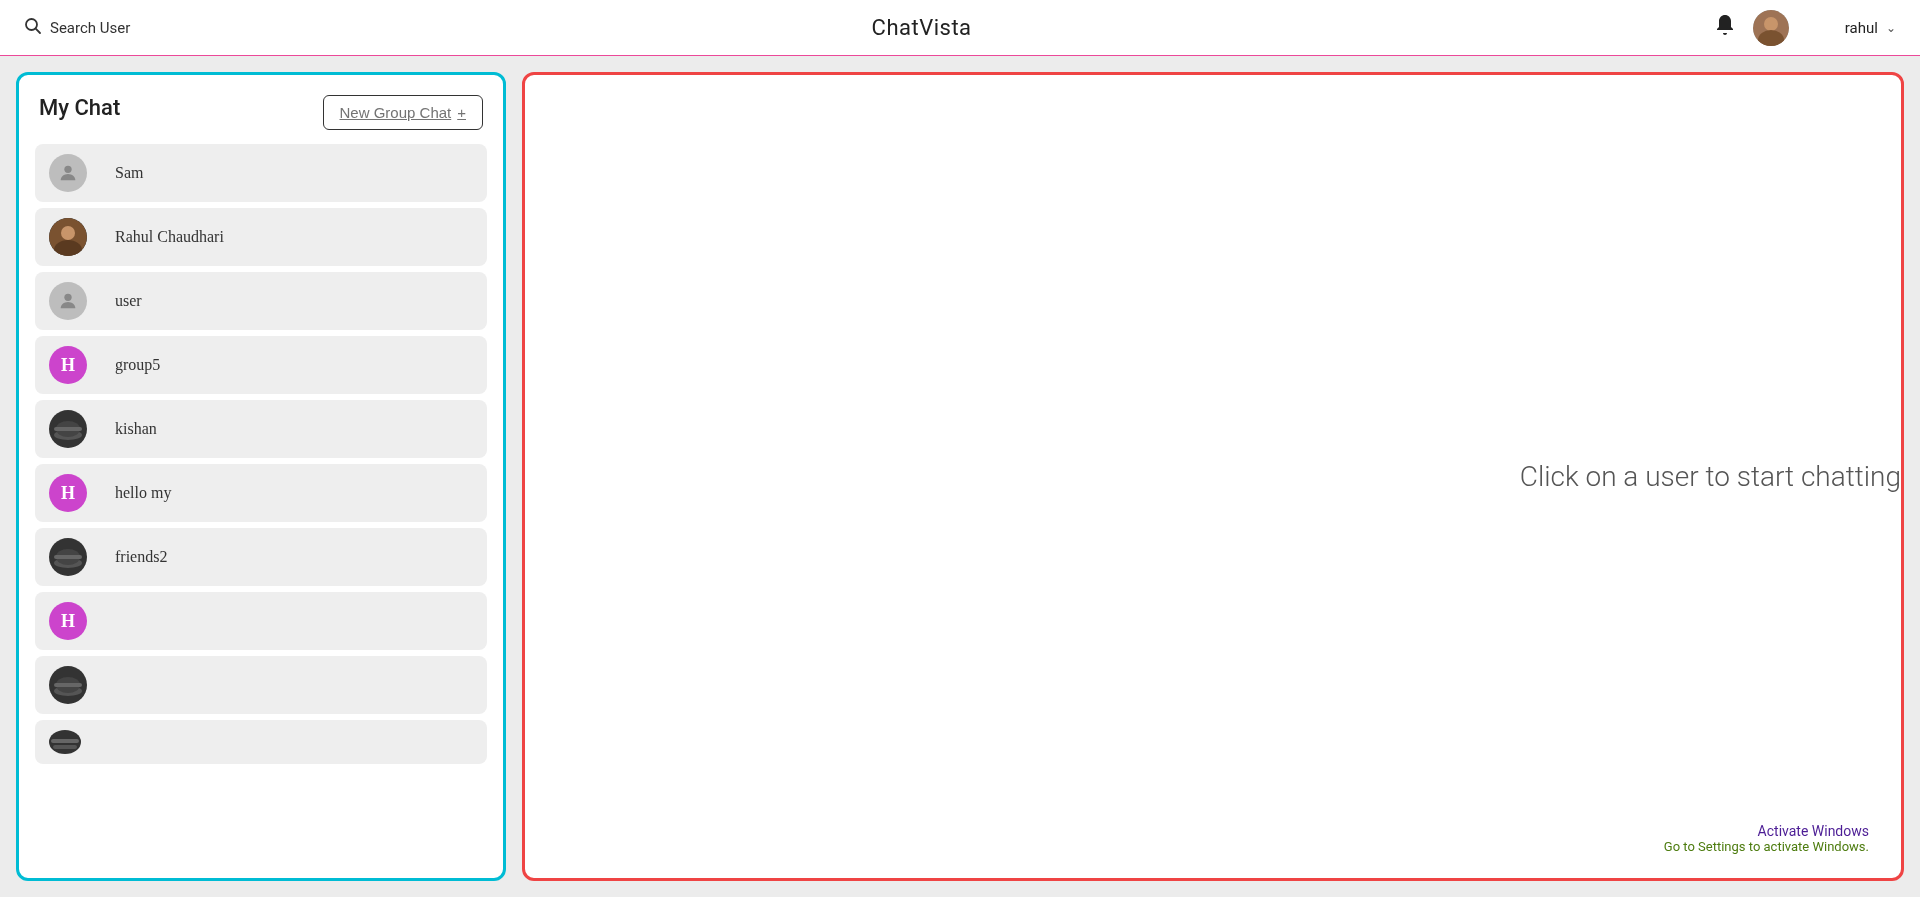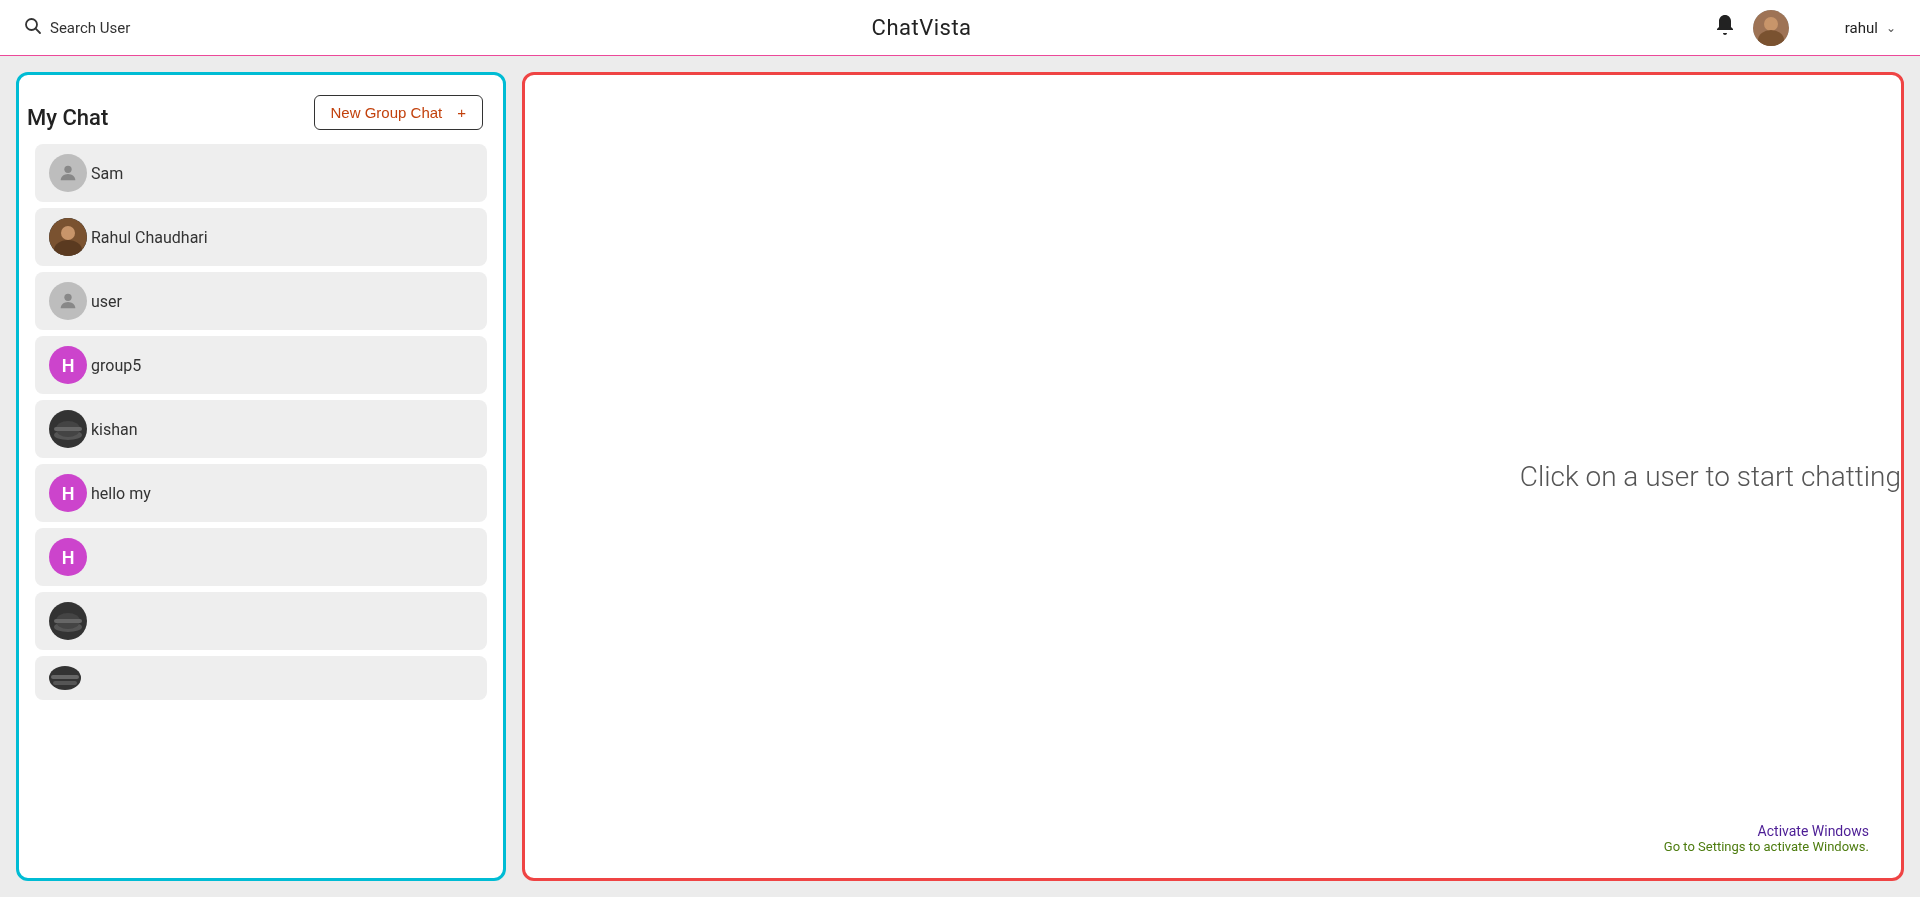--- a/index.html
+++ b/index.html
@@ -113,63 +113,65 @@
       background: #ffffff;
       border-radius: 12px;
       border: 3px solid #00bcd4;
       display: flex;
       flex-direction: column;
       overflow: hidden;
     }
 
     .left-panel-header {
       display: flex;
-      align-items: flex-end;
+      align-items: flex-start;
       justify-content: space-between;
-      padding: 20px 20px 14px 8px;
+      padding: 20px 20px 14px 20px;
     }
 
     .my-chat-title {
       font-size: 22px;
       font-weight: 500;
       color: #222;
     }
 
     .new-group-chat-btn {
       display: flex;
       align-items: center;
-      gap: 15px;
+      gap: 6px;
       border: 1.5px solid #333;
       border-radius: 6px;
       background: #fff;
       padding: 8px 16px;
       font-size: 15px;
-      color: #c2410c;
+      color: #737373;
       cursor: pointer;
       font-weight: 400;
+      text-decoration: underline;
     }
 
     .chat-list {
       flex: 1;
       overflow-y: auto;
       padding: 0 16px 16px 16px;
       display: flex;
       flex-direction: column;
       gap: 6px;
     }
 
     .chat-item {
       display: flex;
       align-items: center;
-      gap: 4px;
+      gap: 28px;
       background: #eeeeee;
       border-radius: 8px;
       padding: 10px 14px;
       cursor: pointer;
       min-height: 54px;
+      font-family: Liberation Serif, serif;
     }
 
     .avatar-circle {
       width: 38px;
       height: 38px;
       border-radius: 50%;
       background: #bdbdbd;
       display: flex;
       align-items: center;
       justify-content: center;
@@ -338,34 +340,44 @@
           </svg>
         </div>
         <span class="chat-item-name">kishan</span>
       </div>
 
       <div class="chat-item">
         <div class="avatar-circle purple">H</div>
         <span class="chat-item-name">hello my</span>
       </div>
 
-
-      <div class="chat-item">
-        <div class="avatar-circle purple">H</div>
-        <span class="chat-item-name"></span>
-      </div>
-
       <div class="chat-item">
         <div class="avatar-circle" style="background:#333;">
           <svg width="32" height="24" viewBox="0 0 32 24" xmlns="http://www.w3.org/2000/svg">
             <ellipse cx="16" cy="18" rx="14" ry="5" fill="#555"></ellipse>
             <ellipse cx="16" cy="12" rx="12" ry="8" fill="#444"></ellipse>
             <rect x="2" y="10" width="28" height="4" rx="2" fill="#666"></rect>
           </svg>
         </div>
+        <span class="chat-item-name">friends2</span>
+      </div>
+
+      <div class="chat-item">
+        <div class="avatar-circle purple">H</div>
+        <span class="chat-item-name"></span>
+      </div>
+
+      <div class="chat-item">
+        <div class="avatar-circle" style="background:#333;">
+          <svg width="32" height="24" viewBox="0 0 32 24" xmlns="http://www.w3.org/2000/svg">
+            <ellipse cx="16" cy="18" rx="14" ry="5" fill="#555"></ellipse>
+            <ellipse cx="16" cy="12" rx="12" ry="8" fill="#444"></ellipse>
+            <rect x="2" y="10" width="28" height="4" rx="2" fill="#666"></rect>
+          </svg>
+        </div>
         <span class="chat-item-name"></span>
       </div>
 
       <div class="chat-item" style="min-height:36px;">
         <div class="avatar-circle" style="background:#333; width:32px; height:24px;">
           <svg width="32" height="18" viewBox="0 0 32 18" xmlns="http://www.w3.org/2000/svg">
             <rect x="2" y="6" width="28" height="4" rx="2" fill="#666"></rect>
             <rect x="4" y="12" width="24" height="4" rx="2" fill="#555"></rect>
           </svg>
         </div>

